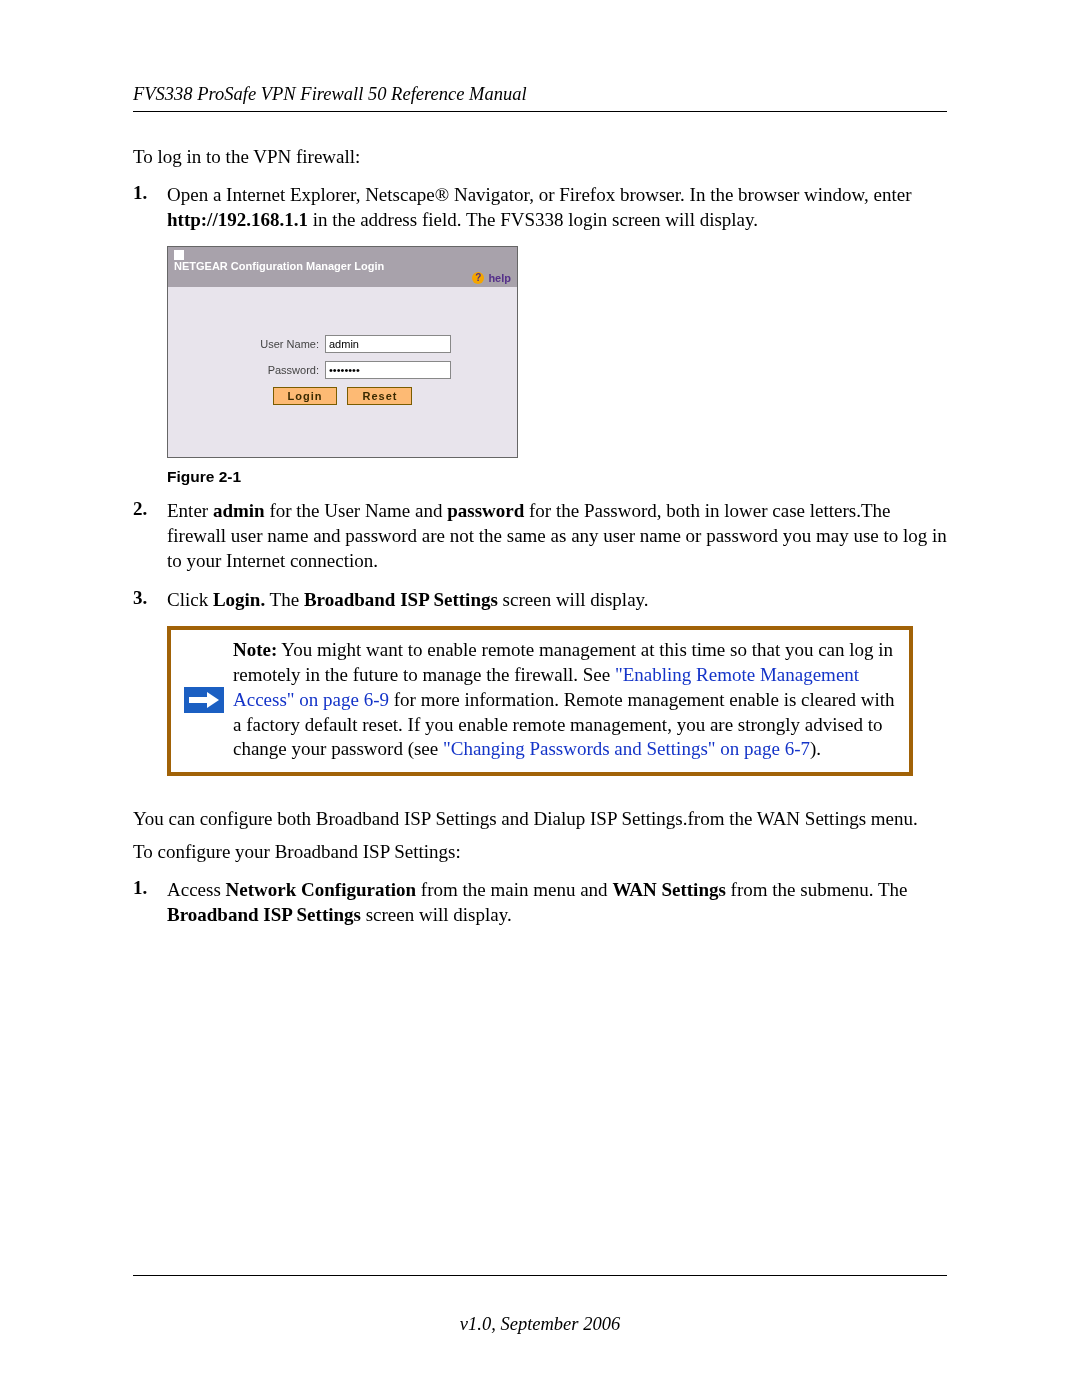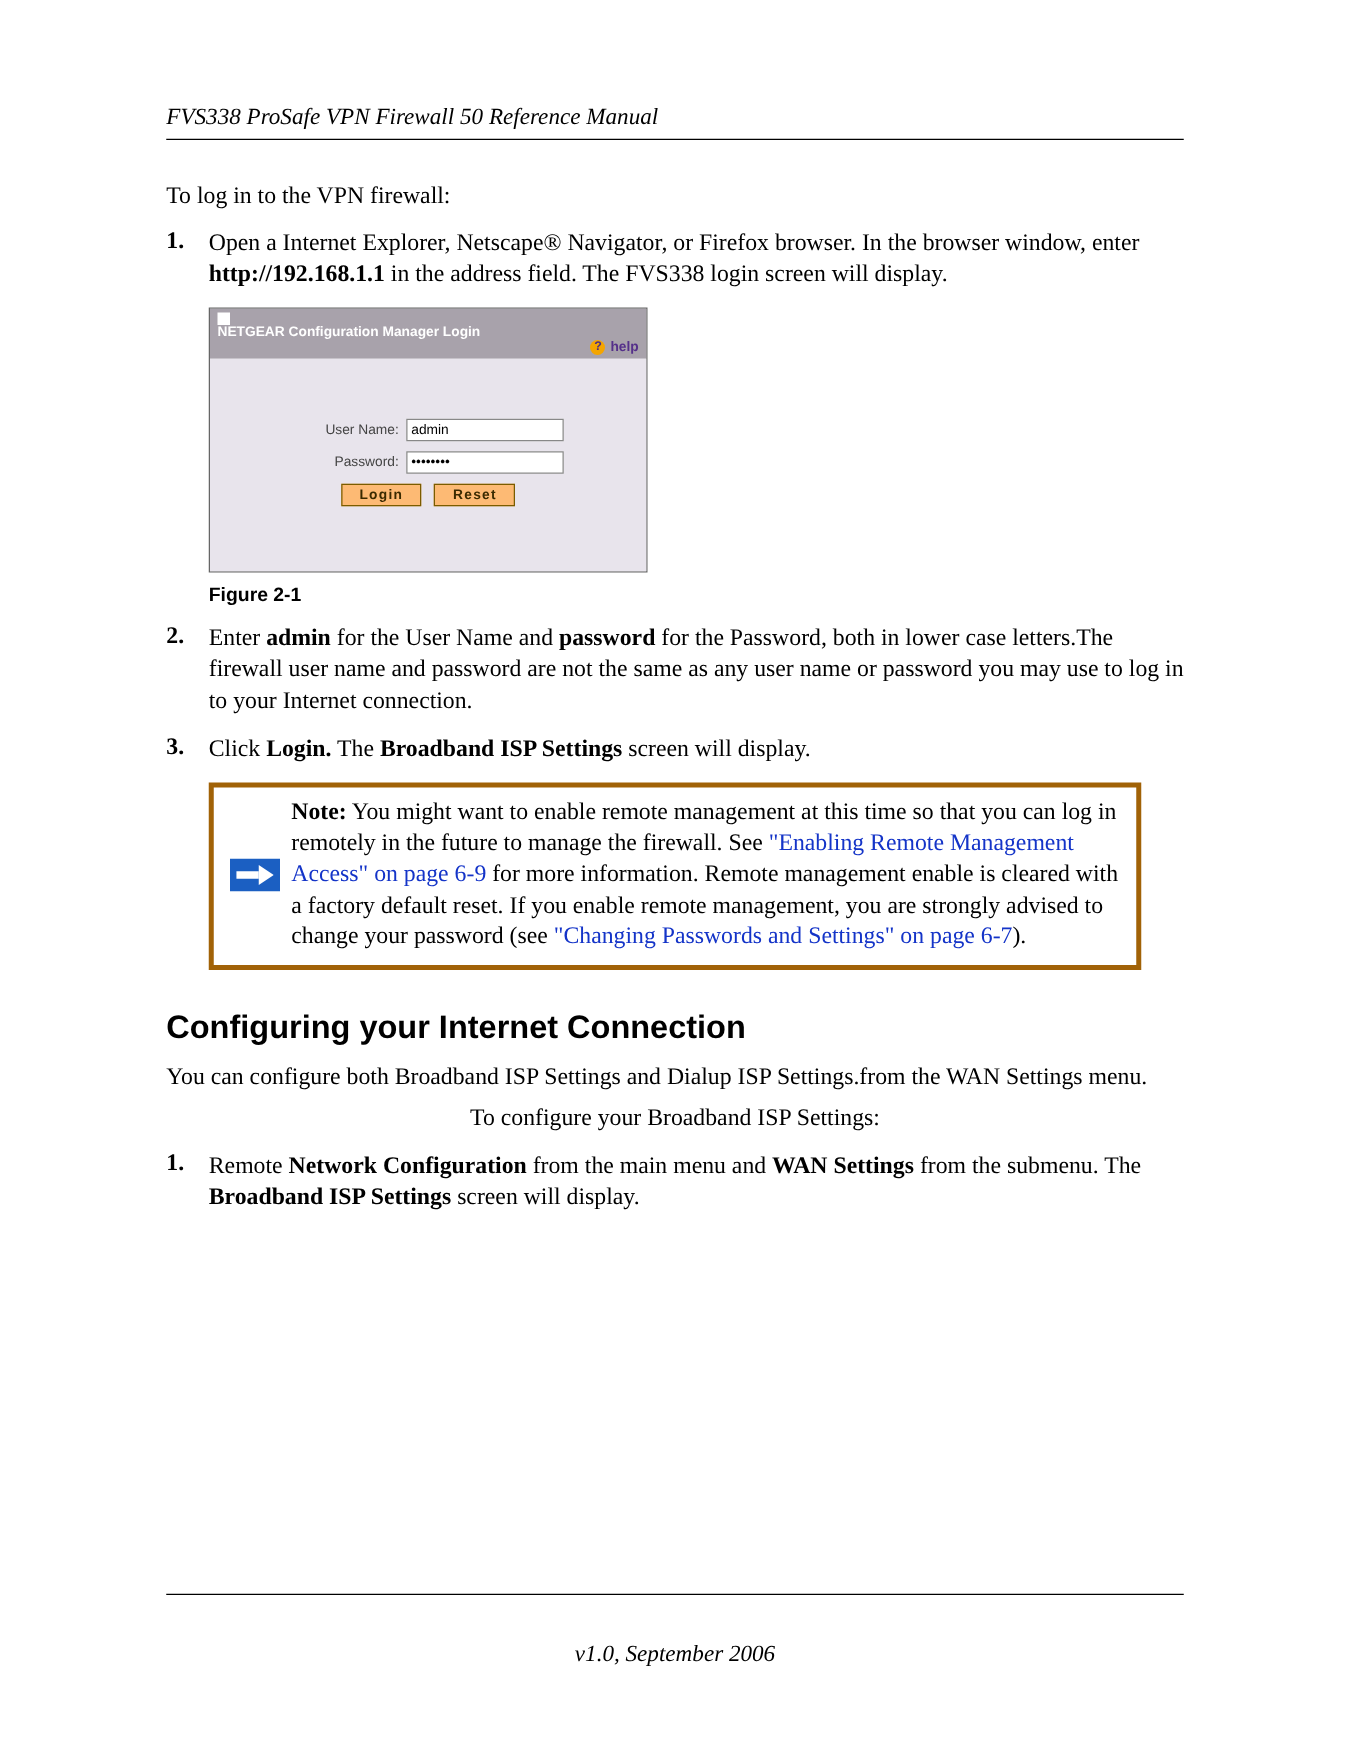--- a/index.html
+++ b/index.html
@@ -274,29 +274,28 @@
           <rect x="0" y="5" width="18" height="6" fill="#ffffff"></rect>
           <polygon points="18,0 30,8 18,16" fill="#ffffff"></polygon>
         </svg>
       </div>
     </div>
     <div class="note-text">
       <span class="bold">Note:</span><span> You might want to enable remote management at this time so that you can log in remotely in the future to manage the firewall. See </span><span class="link">"Enabling Remote Management Access" on page 6-9</span><span> for more information. Remote management enable is cleared with a factory default reset. If you enable remote management, you are strongly advised to change your password (see </span><span class="link">"Changing Passwords and Settings" on page 6-7</span><span>).</span>
     </div>
   </div>
 
-  <h2 class="section">Configuring your Internet Connection</h2>
   <p style="margin:0 0 10px 0; line-height:1.32;">You can configure both Broadband ISP Settings and Dialup ISP Settings.from the WAN Settings menu.</p>
-  <p style="margin:0 0 14px 0;text-align:center;">To configure your Broadband ISP Settings:</p>
+  <p style="margin:0 0 14px 0;">To configure your Broadband ISP Settings:</p>
 
   <ol class="seq">
     <li>
       <div class="num">1.</div>
       <div class="content">
-        <span>Remote </span><span class="bold">Network Configuration</span><span> from the main menu and </span><span class="bold">WAN Settings</span><span> from the submenu. The </span><span class="bold">Broadband ISP Settings</span><span> screen will display.</span>
+        <span>Access </span><span class="bold">Network Configuration</span><span> from the main menu and </span><span class="bold">WAN Settings</span><span> from the submenu. The </span><span class="bold">Broadband ISP Settings</span><span> screen will display.</span>
       </div>
     </li>
   </ol>
 
   <hr class="footer-divider">
   <div class="footer-version">v1.0, September 2006</div>
 
 </div>
 
 </body></html>

